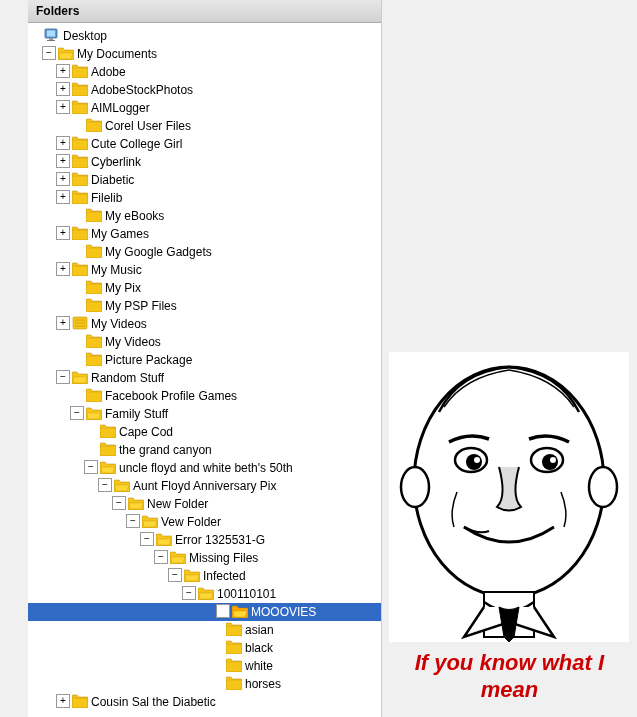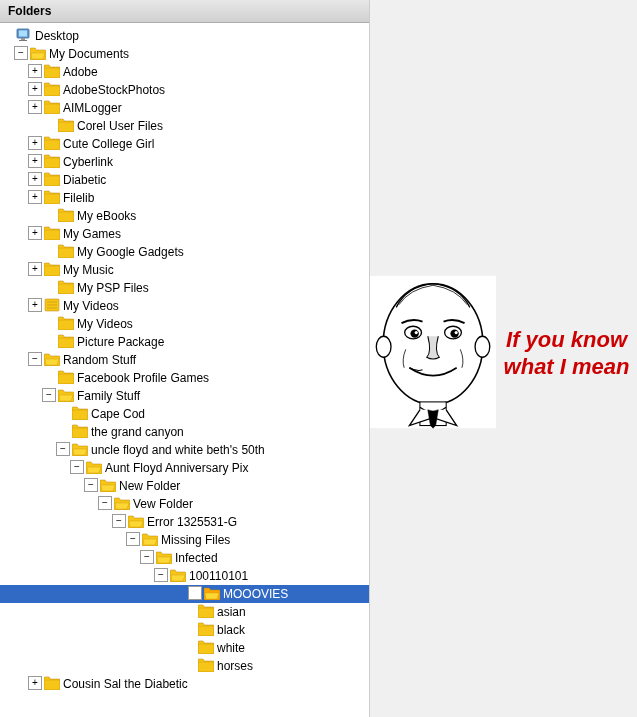--- a/index.html
+++ b/index.html
@@ -95,36 +95,37 @@
       font-style: italic;
       font-weight: bold;
       text-align: center;
       padding: 4px;
       line-height: 1.2;
     }
 
     .panel-wrapper {
       display: flex;
       height: 717px;
+      margin-left: 28px;
     }
 
     .left-panel {
       width: 370px;
       background: #fff;
       border-right: 1px solid #ccc;
       overflow: hidden;
       height: 717px;
     }
 
     .right-panel {
       width: 267px;
       height: 717px;
       background: #f0f0f0;
       display: flex;
-      flex-direction: row;
+      flex-direction: column;
       align-items: center;
       justify-content: flex-end;
       padding-bottom: 10px;
     }
   </style>
 </head>
 <body>
 
 <div class="panel-wrapper">
   <div class="left-panel">
@@ -258,20 +259,29 @@
   </svg></span>
           <span class="item-label">My Music</span>
         </div>
         <div class="tree-item">
           <span class="indent" style="width: 42px;"></span>
           <span class="expander-placeholder"></span>
           <span class="folder-icon"><svg viewBox="0 0 16 14" xmlns="http://www.w3.org/2000/svg">
     <path d="M0 2 Q0 1 1 1 L5 1 L6.5 3 L15 3 Q16 3 16 4 L16 13 Q16 14 15 14 L1 14 Q0 14 0 13 Z" fill="#f5c518" stroke="#b8860b" stroke-width="0.5"></path>
     <path d="M0 4 L16 4" fill="none" stroke="#b8860b" stroke-width="0.3"></path>
   </svg></span>
+          <span class="item-label">My Pix</span>
+        </div>
+        <div class="tree-item">
+          <span class="indent" style="width: 42px;"></span>
+          <span class="expander-placeholder"></span>
+          <span class="folder-icon"><svg viewBox="0 0 16 14" xmlns="http://www.w3.org/2000/svg">
+    <path d="M0 2 Q0 1 1 1 L5 1 L6.5 3 L15 3 Q16 3 16 4 L16 13 Q16 14 15 14 L1 14 Q0 14 0 13 Z" fill="#f5c518" stroke="#b8860b" stroke-width="0.5"></path>
+    <path d="M0 4 L16 4" fill="none" stroke="#b8860b" stroke-width="0.3"></path>
+  </svg></span>
           <span class="item-label">My PSP Files</span>
         </div>
         <div class="tree-item">
           <span class="indent" style="width: 28px;"></span>
           <span class="expander">+</span>
           <span class="folder-icon"><svg viewBox="0 0 16 14" xmlns="http://www.w3.org/2000/svg">
     <rect x="1" y="1" width="14" height="12" rx="1" fill="#f5c518" stroke="#b8860b" stroke-width="0.5"></rect>
     <line x1="3" y1="4" x2="13" y2="4" stroke="#b8860b" stroke-width="0.5"></line>
     <line x1="3" y1="7" x2="13" y2="7" stroke="#b8860b" stroke-width="0.5"></line>
     <line x1="3" y1="10" x2="13" y2="10" stroke="#b8860b" stroke-width="0.5"></line>

